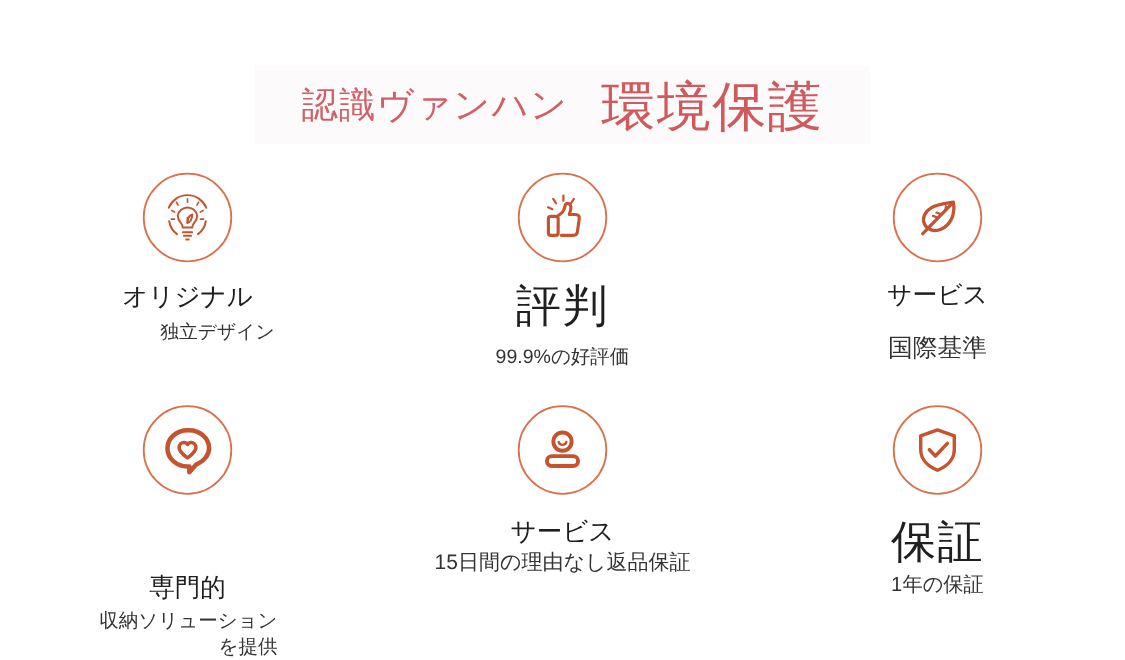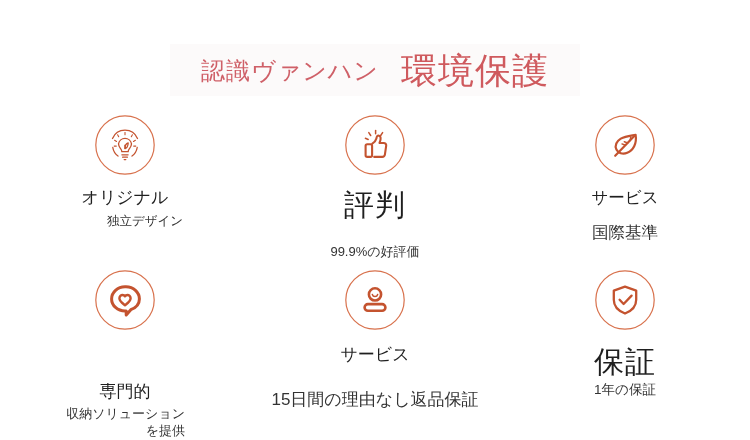--- a/index.html
+++ b/index.html
@@ -66,30 +66,30 @@
     line-height:1.35;
     text-align:center;
     margin-top:5px;
   }
 
   
   .t-md  .cell-title{font-size:17px;}
   .t-md  .cell-sub{font-size:12.5px;margin-left:40px;}
 
   .t-lg  .cell-title{font-size:30px;letter-spacing:1px;}
-  .t-lg  .cell-sub{font-size:13px;margin-top:20px;}
+  .t-lg  .cell-sub{font-size:13px;margin-top:6px;}
 
   .t-eq  .cell-title{font-size:16.5px;}
   .t-eq  .cell-sub{font-size:16.5px;margin-top:14px;}
 
   .t-wrap .cell-title{font-size:17px;margin-top:37px;}
   .t-wrap .cell-sub{font-size:13px;width:120px;text-align:right;margin-top:3px;}
 
   .t-sv  .cell-title{font-size:17px;}
-  .t-sv  .cell-sub{font-size:17px;margin-top:24px;}
+  .t-sv  .cell-sub{font-size:14px;margin-top:0;}
 
   .t-gr  .cell-title{font-size:30px;letter-spacing:1px;}
   .t-gr  .cell-sub{font-size:13.5px;margin-top:1px;}
 
   .row2 .icon-wrap{margin-bottom:14px;}
 </style>
 </head>
 <body>
 
 <div class="page">

